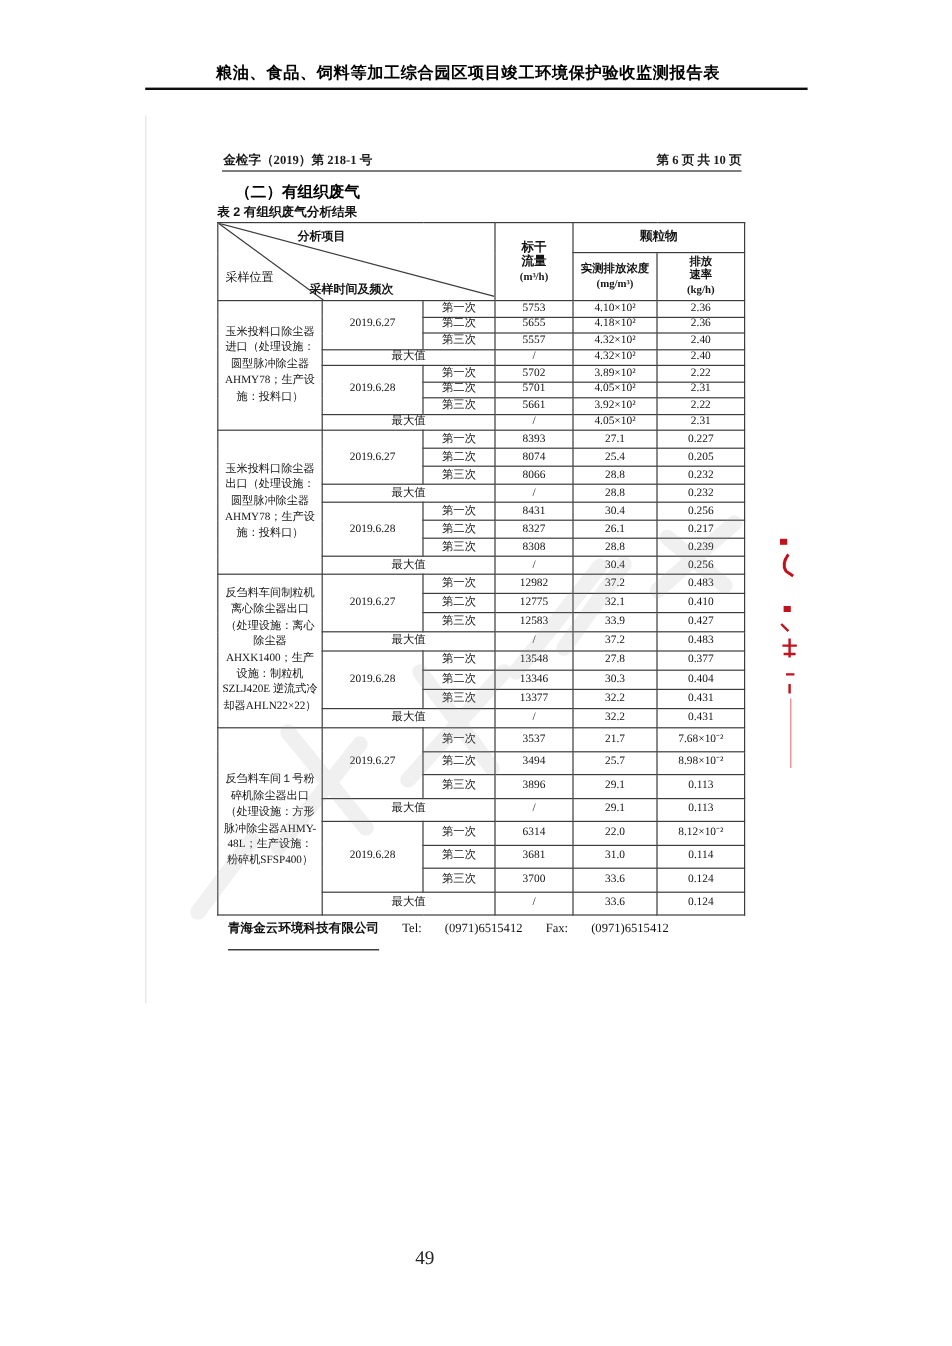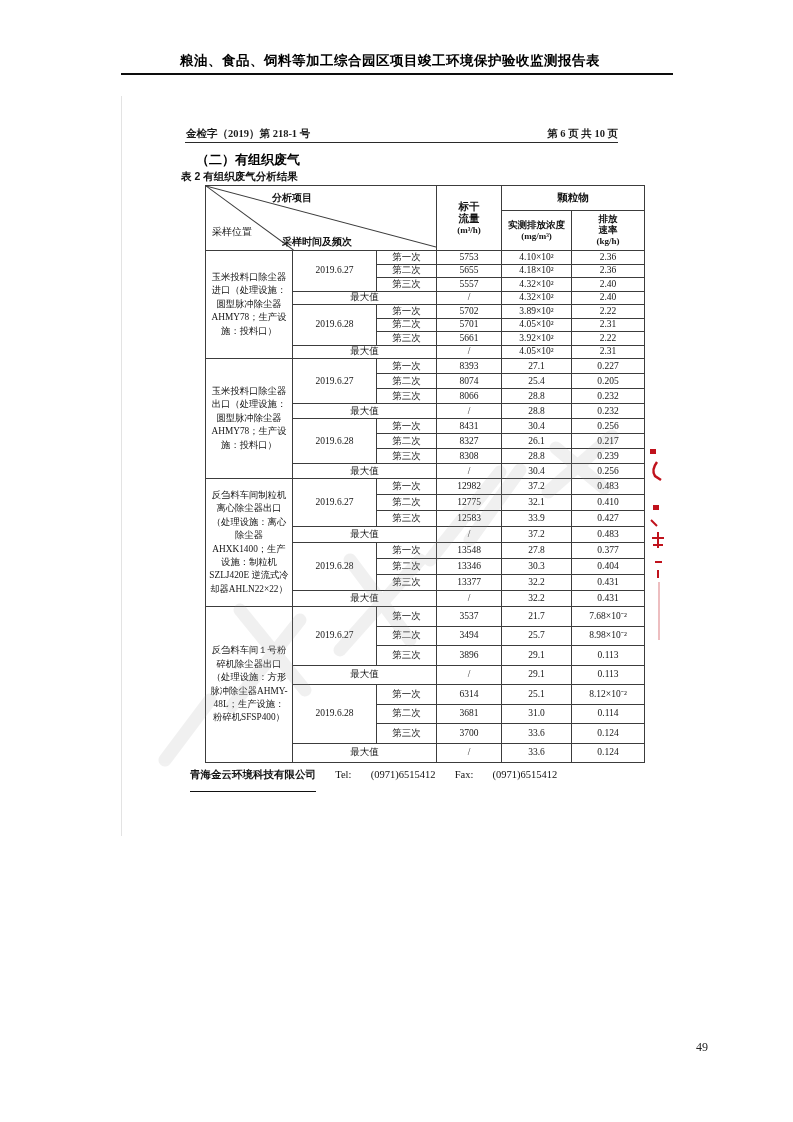--- a/index.html
+++ b/index.html
@@ -19,43 +19,43 @@
   .doc-head-rule{position:absolute;left:185px;top:142px;width:433px;height:1px;background:#2a2a2a;}
   .section-title{position:absolute;left:196px;top:151px;font-size:13px;font-weight:700;color:#000;}
   .table-caption{position:absolute;left:181px;top:170px;width:439px;text-align:left;
     font-size:10.5px;font-weight:700;color:#111;}
   
   .tbl-wrap{position:absolute;left:181px;top:185px;}
   table{border-collapse:collapse;table-layout:fixed;width:439px;
     font-family:"Liberation Serif",serif;}
   td{border:1px solid #3c3c3c;text-align:center;vertical-align:middle;
     padding:0 2px;font-size:9.5px;color:#141414;line-height:1.15;}
-  table{border:1.5px solid #2b2b2b;margin-left:24px;}
+  table{border:1.5px solid #2b2b2b;}
   .hrow1 td{height:24px;font-weight:700;font-size:10.5px;}
   .hrow2 td{height:39px;font-weight:700;font-size:9.5px;}
   .hdr-unit{font-weight:700;font-size:9px;}
   .corner{position:relative;padding:0;}
   .corner svg{position:absolute;left:0;top:0;width:100%;height:100%;}
   .corner .c-top{position:absolute;left:66px;top:6px;font-size:10px;font-weight:700;}
   .corner .c-left{position:absolute;left:6px;top:40px;font-size:10px;font-weight:400;}
   .corner .c-bottom{position:absolute;left:76px;bottom:3px;font-size:10px;font-weight:700;}
   .loc-cell{font-size:9.3px;line-height:1.45;padding:0 3px;}
   .pre{white-space:pre-line;}
   .blk0 td{height:12.5px;}
   .blk1 td{height:14px;}
   .blk2 td{height:15px;}
   .blk3 td{height:18.5px;}
   .maxlbl{font-weight:400;}
   
   .footer{position:absolute;left:190px;top:767px;font-family:"Liberation Serif",serif;
     font-size:10.5px;color:#111;line-height:1.55;}
   .footer .company{font-weight:700;border-bottom:1px solid #111;padding-bottom:11px;}
   .footer .gap{display:inline-block;width:14px;}
-  .page-number{position:absolute;left:0;top:1040px;width:708px;text-align:right;
-    font-family:"Liberation Serif",serif;font-size:12px;color:#222;}
+  .page-number{position:absolute;left:0;top:1040px;width:708px;text-align:center;
+    font-family:"Liberation Serif",serif;font-size:16px;color:#222;}
   
   .wm{position:absolute;left:0;top:0;width:793px;height:1122px;pointer-events:none;}
 </style>
 </head>
 <body>
 
 <div class="doc-title">粮油、食品、饲料等加工综合园区项目竣工环境保护验收监测报告表</div>
 <div class="doc-title-rule"></div>
 <div class="page-edge"></div>
 
@@ -285,21 +285,21 @@
         <tr class="blk3">
           <td colspan="2" class="maxlbl">最大值</td>
           <td>/</td>
           <td>29.1</td>
           <td>0.113</td>
         </tr>
         <tr class="blk3">
           <td rowspan="3">2019.6.28</td>
           <td>第一次</td>
           <td>6314</td>
-          <td>25.1</td>
+          <td>22.0</td>
           <td>8.12×10⁻²</td>
         </tr>
         <tr class="blk3">
           <td>第二次</td>
           <td>3681</td>
           <td>31.0</td>
           <td>0.114</td>
         </tr>
         <tr class="blk3">
           <td>第三次</td>

